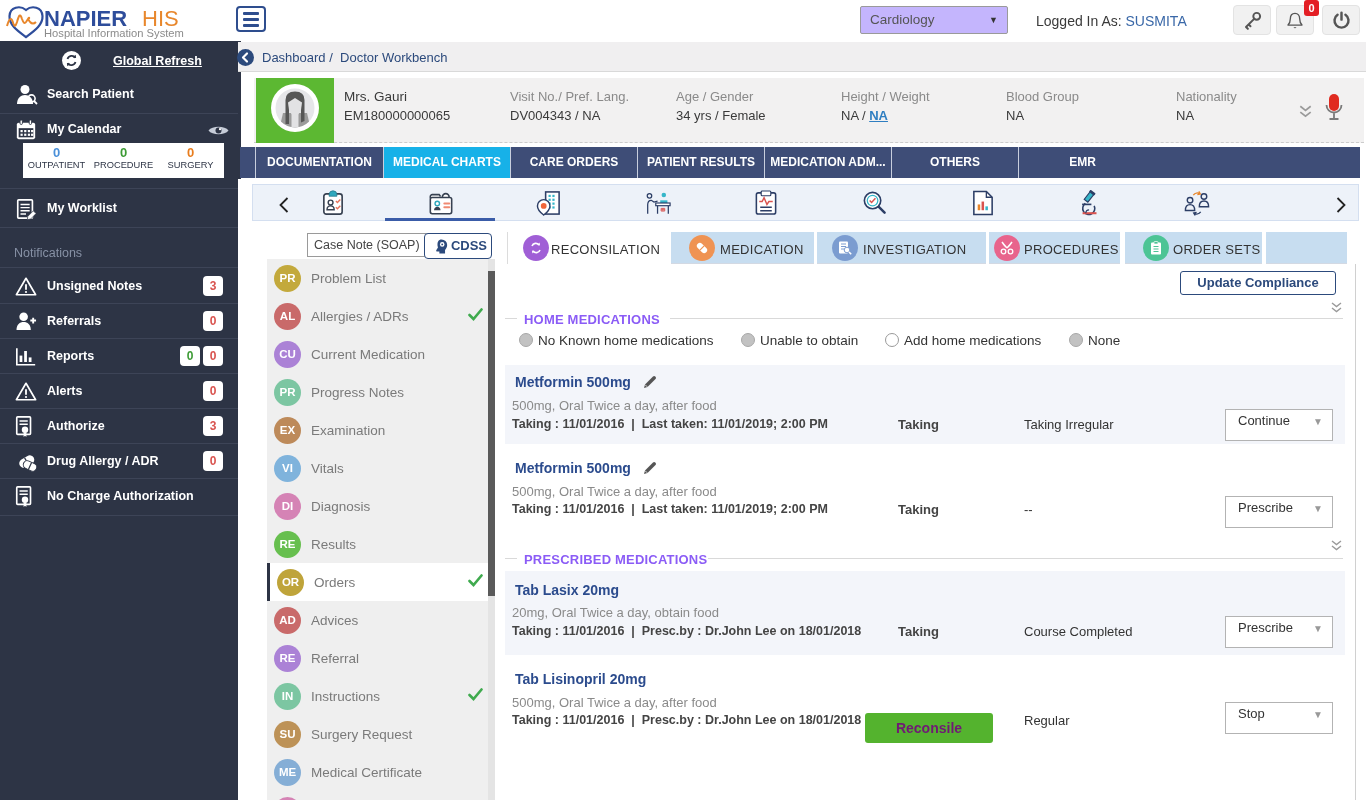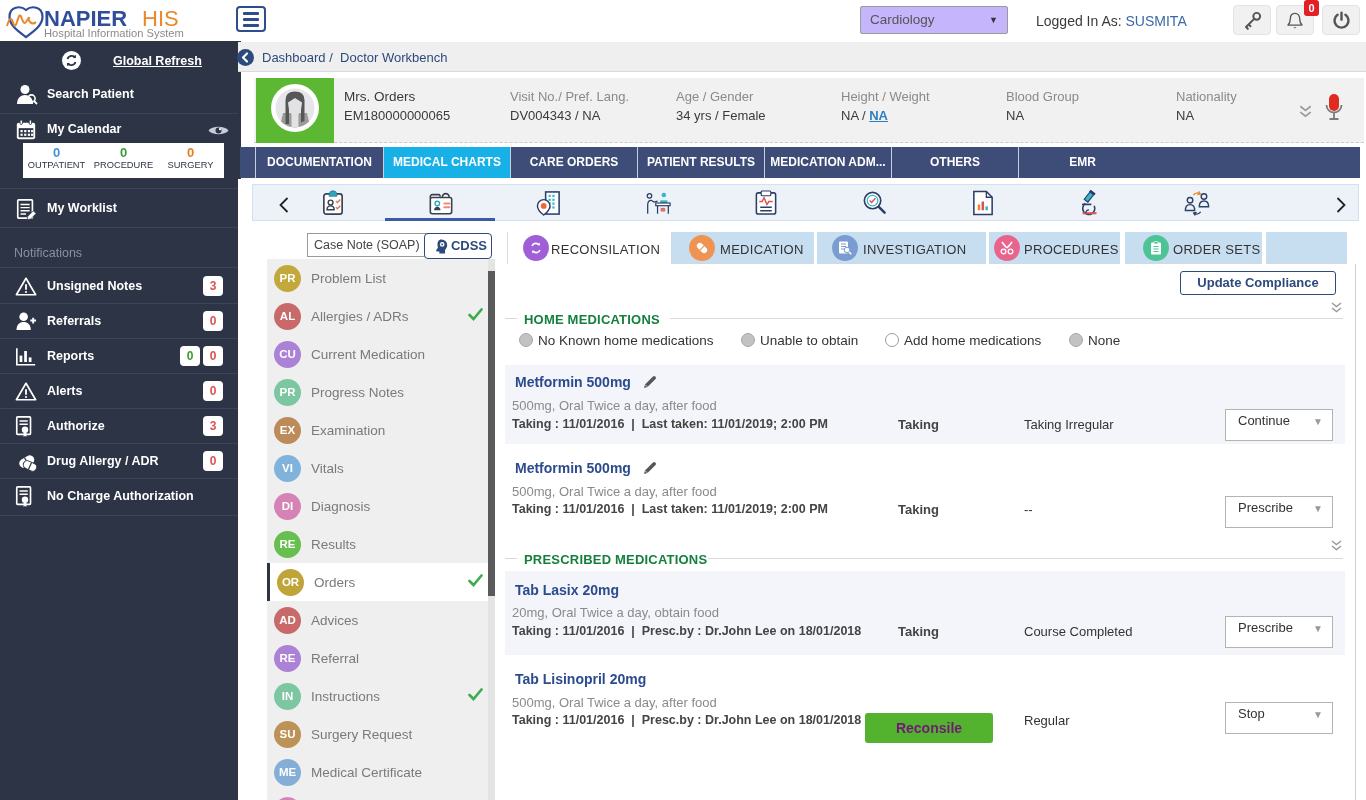--- a/index.html
+++ b/index.html
@@ -68,21 +68,21 @@
 
 
 #subtabs { position:absolute; left:269px; top:191px; width:840px; height:32px; }
 .stab { position:absolute; top:0; height:32px; background:#c7ddf0; font-size:13px; color:#333; white-space:nowrap; overflow:hidden; border-bottom:1px solid #d3d9e3; box-sizing:border-box; }
 .stab.active { background:#fff; border-left:1px solid #dcdcdc; border-bottom:none; }
 .stab .sic { position:absolute; left:15px; top:3px; width:26px; height:26px; border-radius:50%; }
 .stab .stxt { position:absolute; left:48px; top:10px; letter-spacing:0.3px; }
 #rborder { position:absolute; left:1117px; top:223px; width:1px; height:536px; background:#d0d0d0; }
 
 #updbtn { position:absolute; left:942px; top:230px; width:156px; height:24px; border:1px solid #2c4a7c; border-radius:3px; background:#fff; color:#2c4a7c; font-size:13px; font-weight:bold; text-align:center; line-height:22px; }
-.sechead { position:absolute; font-size:13px; font-weight:bold; color:#15803d; letter-spacing:0.2px; }
+.sechead { position:absolute; font-size:13px; font-weight:bold; color:#8b5cf6; letter-spacing:0.2px; }
 .secline { position:absolute; height:1px; background:#d9d9d9; }
 .radio { position:absolute; width:14px; height:14px; border-radius:50%; }
 .radio.filled { background:#c2c2c2; border:1px solid #a8a8a8; }
 .radio.empty { background:#fff; border:1.5px solid #9a9a9a; }
 .radlab { position:absolute; font-size:13.5px; color:#333; }
 
 .card { position:absolute; left:267px; width:840px; }
 .card.lt { background:#f3f5fa; }
 .mname { position:absolute; left:10px; font-size:14px; font-weight:bold; color:#2b4b8d; white-space:nowrap; }
 .mdose { position:absolute; left:7px; font-size:13px; color:#8a8a8a; }
@@ -303,21 +303,21 @@
             </clipPath>
         <g clip-path="url(#avc)">
           <path d="M8.5 44 L12 29 L36 29 L39.5 44 z" fill="#9b9b9b"></path>
           <rect x="20.5" y="26" width="7" height="18" fill="#e2e2e4"></rect>
           <path d="M14.5 40 V16 Q14.5 7.5 24 7.5 Q33.5 7.5 33.5 16 V37 L30 38.5 V22 L18 22 V40 Z" fill="#575757"></path>
           <path d="M24 14 L31 18.5 L30 26 Q27.5 31.5 24 31.5 Q20.5 31.5 18 26 L17 18.5 z" fill="#e2e2e4"></path>
         </g>
       </svg>
     </div>
     <div class="bn-col" style="left:90px">
-          <div class="bn-name">Mrs. Orders</div>
+          <div class="bn-name">Mrs. Gauri</div>
           <div class="bn-val">EM180000000065</div>
         </div>
     <div class="bn-col" style="left:256px">
           <div class="bn-lab">Visit No./ Pref. Lang.</div>
           <div class="bn-val">DV004343 / NA</div>
         </div>
     <div class="bn-col" style="left:422px">
           <div class="bn-lab">Age / Gender</div>
           <div class="bn-val">34 yrs / Female</div>
         </div>

